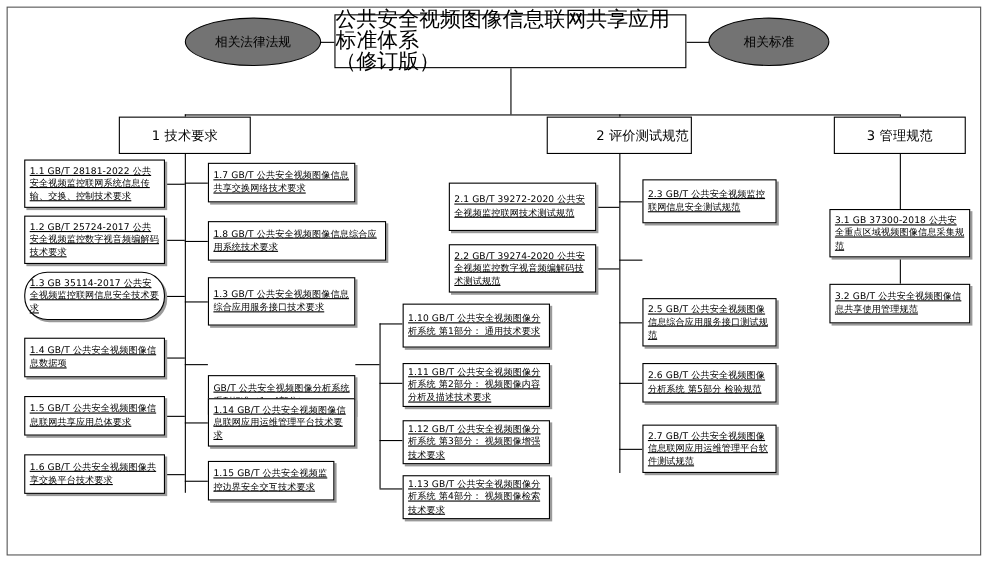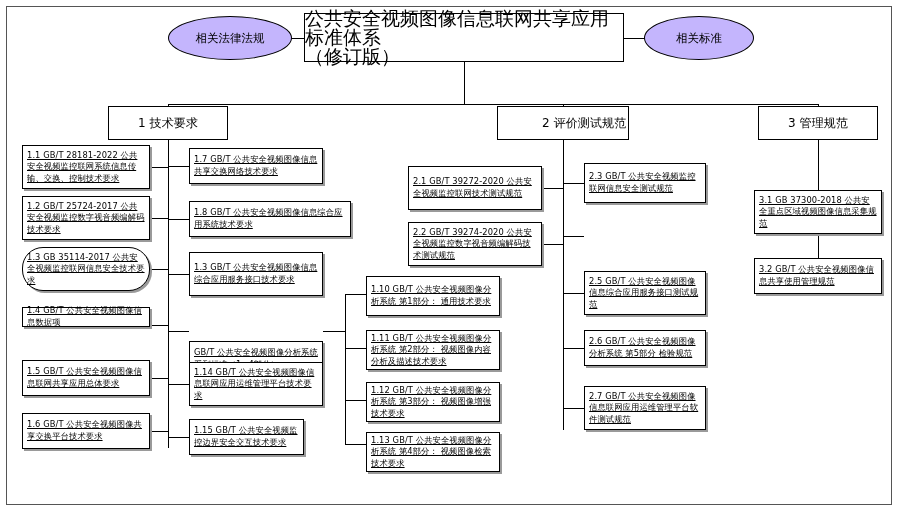--- a/index.html
+++ b/index.html
@@ -26,21 +26,21 @@
     font-size:8.3px;line-height:11.6px;
     letter-spacing:.1px;
     text-align:left;
   }
   .box.ctr{justify-content:center;}
   .box.ctr .txt{text-align:center;}
   
   .ellipse{
     position:absolute;box-sizing:border-box;
     border:1px solid #000;border-radius:50%;
-    background:#c4b5fd;display:flex;align-items:center;justify-content:center;
+    background:#737373;display:flex;align-items:center;justify-content:center;
     z-index:5;
   }
   .ellipse .txt{font-size:11.5px;line-height:13px;white-space:nowrap;}
   
   .root{
     position:absolute;box-sizing:border-box;border:1px solid #000;background:#fff;
     display:flex;align-items:center;justify-content:center;z-index:5;
   }
   .root .txt{font-size:19px;line-height:19px;text-align:left;}
   
@@ -102,21 +102,21 @@
   <div class="box shadow" style="left:22px;top:196px;width:128px;height:44px;">
     <span class="txt">1.2 GB/T 25724-2017 公共安全视频监控数字视音频编解码技术要求</span>
   </div>
   <div class="ln lnh" style="left:150px;top:218px;width:18px;"></div>
 
   <div class="box shadow" style="left:22px;top:247px;width:128px;height:44px;border-radius:21px;">
     <span class="txt">1.3 GB 35114-2017 公共安全视频监控联网信息安全技术要求</span>
   </div>
   <div class="ln lnh" style="left:150px;top:269px;width:18px;"></div>
 
-  <div class="box shadow" style="left:22px;top:307px;width:128px;height:20px;">
+  <div class="box shadow" style="left:22px;top:307px;width:128px;height:36px;">
     <span class="txt">1.4 GB/T 公共安全视频图像信息数据项</span>
   </div>
   <div class="ln lnh" style="left:150px;top:325px;width:18px;"></div>
 
   <div class="box shadow" style="left:22px;top:360px;width:128px;height:36px;">
     <span class="txt">1.5 GB/T 公共安全视频图像信息联网共享应用总体要求</span>
   </div>
   <div class="ln lnh" style="left:150px;top:378px;width:18px;"></div>
 
   <div class="box shadow" style="left:22px;top:413px;width:128px;height:36px;">

